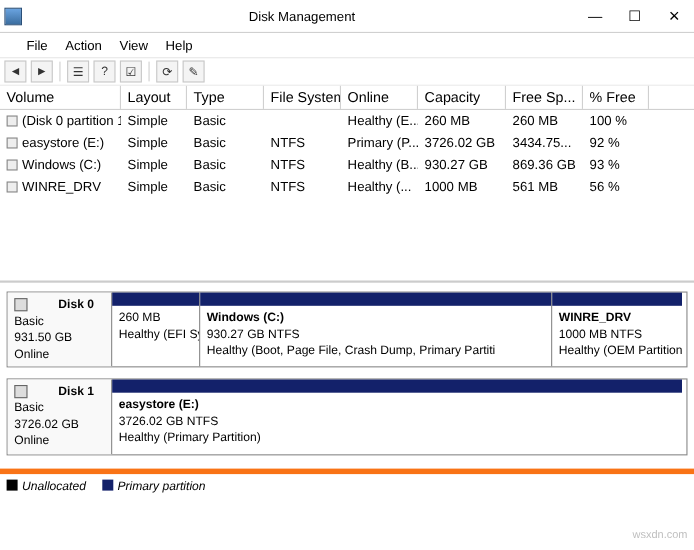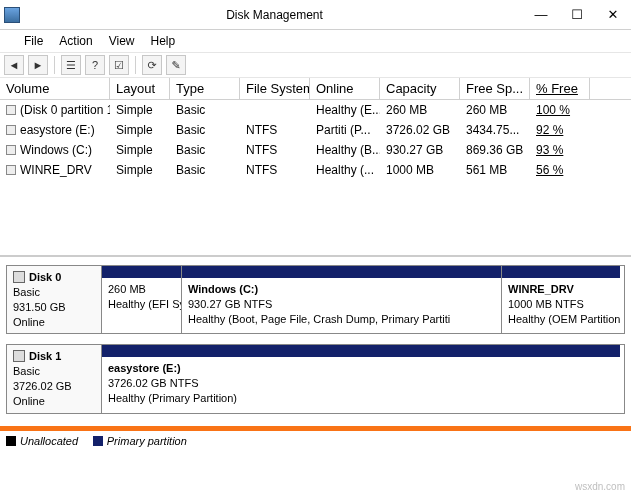--- a/index.html
+++ b/index.html
@@ -10,29 +10,29 @@
 .titlebar .win-btns div { width: 36px; display: flex; align-items: center; justify-content: center; font-size: 13px; }
 .titlebar .icon { width: 16px; height: 16px; margin-right: 6px; background: linear-gradient(#6aa3e0,#3b6ea0); border: 1px solid #2a4f78; }
 .menubar { display: flex; padding: 2px 16px; }
 .menubar div { padding: 2px 8px; font-size: 12px; }
 .toolbar { display: flex; align-items: center; padding: 2px 4px; border-top: 1px solid #e6e6e6; border-bottom: 1px solid #e6e6e6; gap: 4px; }
 .tb-btn { width: 20px; height: 20px; border: 1px solid #c7c7c7; display: flex; align-items: center; justify-content: center; font-size: 11px; color: #333; background: #f4f4f4; }
 .sep { width: 1px; height: 18px; background: #d0d0d0; margin: 0 2px; }
 .listheader { display: flex; border-bottom: 1px solid #d0d0d0; background: #fff; }
 .listheader div, .row div.cell { padding: 3px 6px; overflow: hidden; white-space: nowrap; }
 .listheader div { border-right: 1px solid #d0d0d0; font-size: 13px; position:relative; }
-.col-vol{width:110px;} .col-layout{width:60px;} .col-type{width:70px;} .col-fs{width:70px;} .col-status{width:70px;} .col-cap{width:80px;} .col-free{width:70px;} .col-pct{width:60px;text-decoration:underline;}
+.col-vol{width:110px;} .col-layout{width:60px;} .col-type{width:70px;} .col-fs{width:70px;} .col-status{width:70px;} .col-cap{width:80px;} .col-free{width:70px;} .col-pct{width:60px;}
 .rows { }
 .row { display: flex; }
 .row .cell { font-size: 12px; }
 .row .cell.vol .vicon { display:inline-block; width:10px; height:10px; border:1px solid #888; margin-right:4px; background:#eee; position:relative; top:1px;}
 .graphic-pane { border-top: 2px solid #ccc; padding: 8px 6px 2px 6px; background:#fff; }
 .disk-group { display: flex; border:1px solid #888; margin-bottom: 10px; }
 .disk-summary { width: 95px; padding: 4px 6px; border-right:1px solid #888; background:#f9f9f9; font-size:11px; line-height:1.35; }
-.disk-summary .dname { font-weight: bold; }
+.disk-summary .dname { font-weight: bold; margin-left: 24px; }
 .disk-summary .dicon { width:12px; height:12px; border:1px solid #666; background:#ddd; display:inline-block; float:left; margin:1px 4px 0 0;}
 .parts { display: flex; flex: 1; }
 .part { border-right:1px solid #888; }
 .part:last-child{border-right:none;}
 .part-header { height:12px; background:#13216a; }
 .part-body { padding: 4px 6px; font-size:11px; line-height:1.35; white-space:nowrap; overflow:hidden; }
 .part-body .pname { font-weight: bold; }
 .legend { padding: 3px 6px; border-top:5px solid #f97316; font-size:12px;font-style:italic; }
 .legend .sq { display:inline-block; width:10px; height:10px; margin-right:4px; position:relative; top:1px; }
 .legend .unalloc { background:#000; }
@@ -93,21 +93,21 @@
       <div class="cell col-status">Healthy (E...</div>
       <div class="cell col-cap">260 MB</div>
       <div class="cell col-free">260 MB</div>
       <div class="cell col-pct">100 %</div>
     </div>
     <div class="row">
       <div class="cell vol col-vol"><span class="vicon"></span>easystore (E:)</div>
       <div class="cell col-layout">Simple</div>
       <div class="cell col-type">Basic</div>
       <div class="cell col-fs">NTFS</div>
-      <div class="cell col-status">Partiti (P...</div>
+      <div class="cell col-status">Primary (P...</div>
       <div class="cell col-cap">3726.02 GB</div>
       <div class="cell col-free">3434.75...</div>
       <div class="cell col-pct">92 %</div>
     </div>
     <div class="row">
       <div class="cell vol col-vol"><span class="vicon"></span>Windows (C:)</div>
       <div class="cell col-layout">Simple</div>
       <div class="cell col-type">Basic</div>
       <div class="cell col-fs">NTFS</div>
       <div class="cell col-status">Healthy (B...</div>

